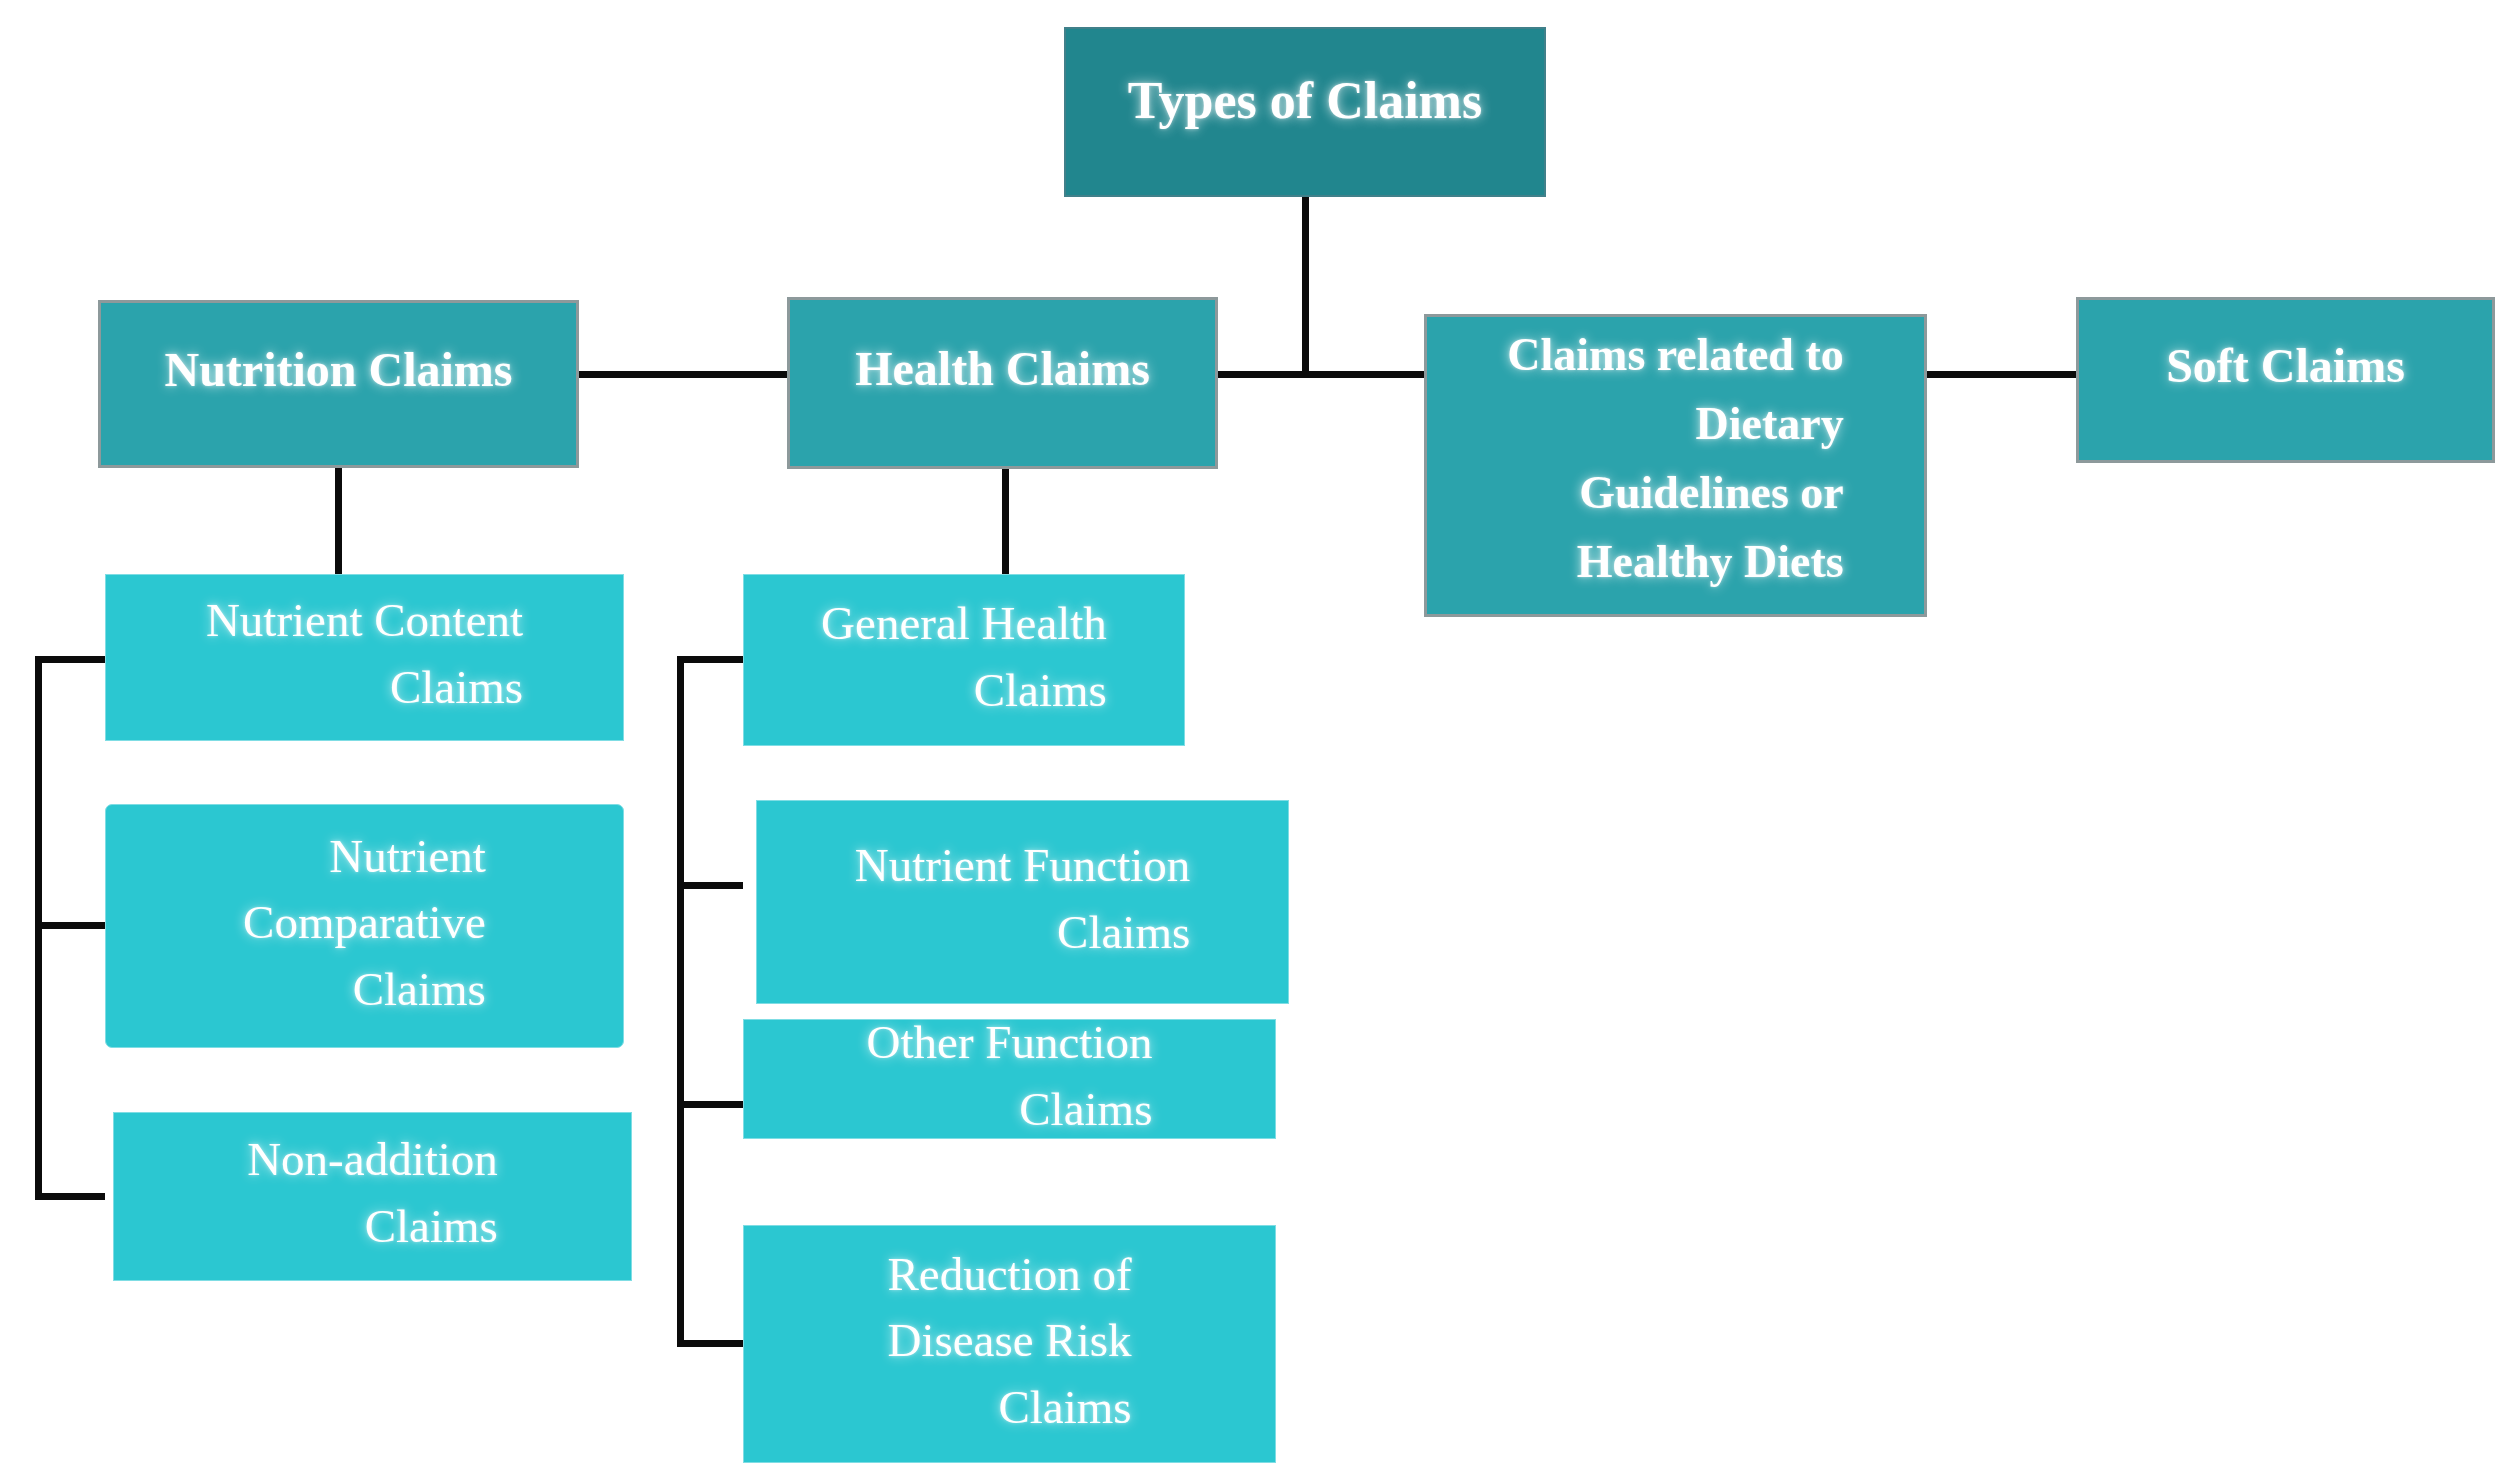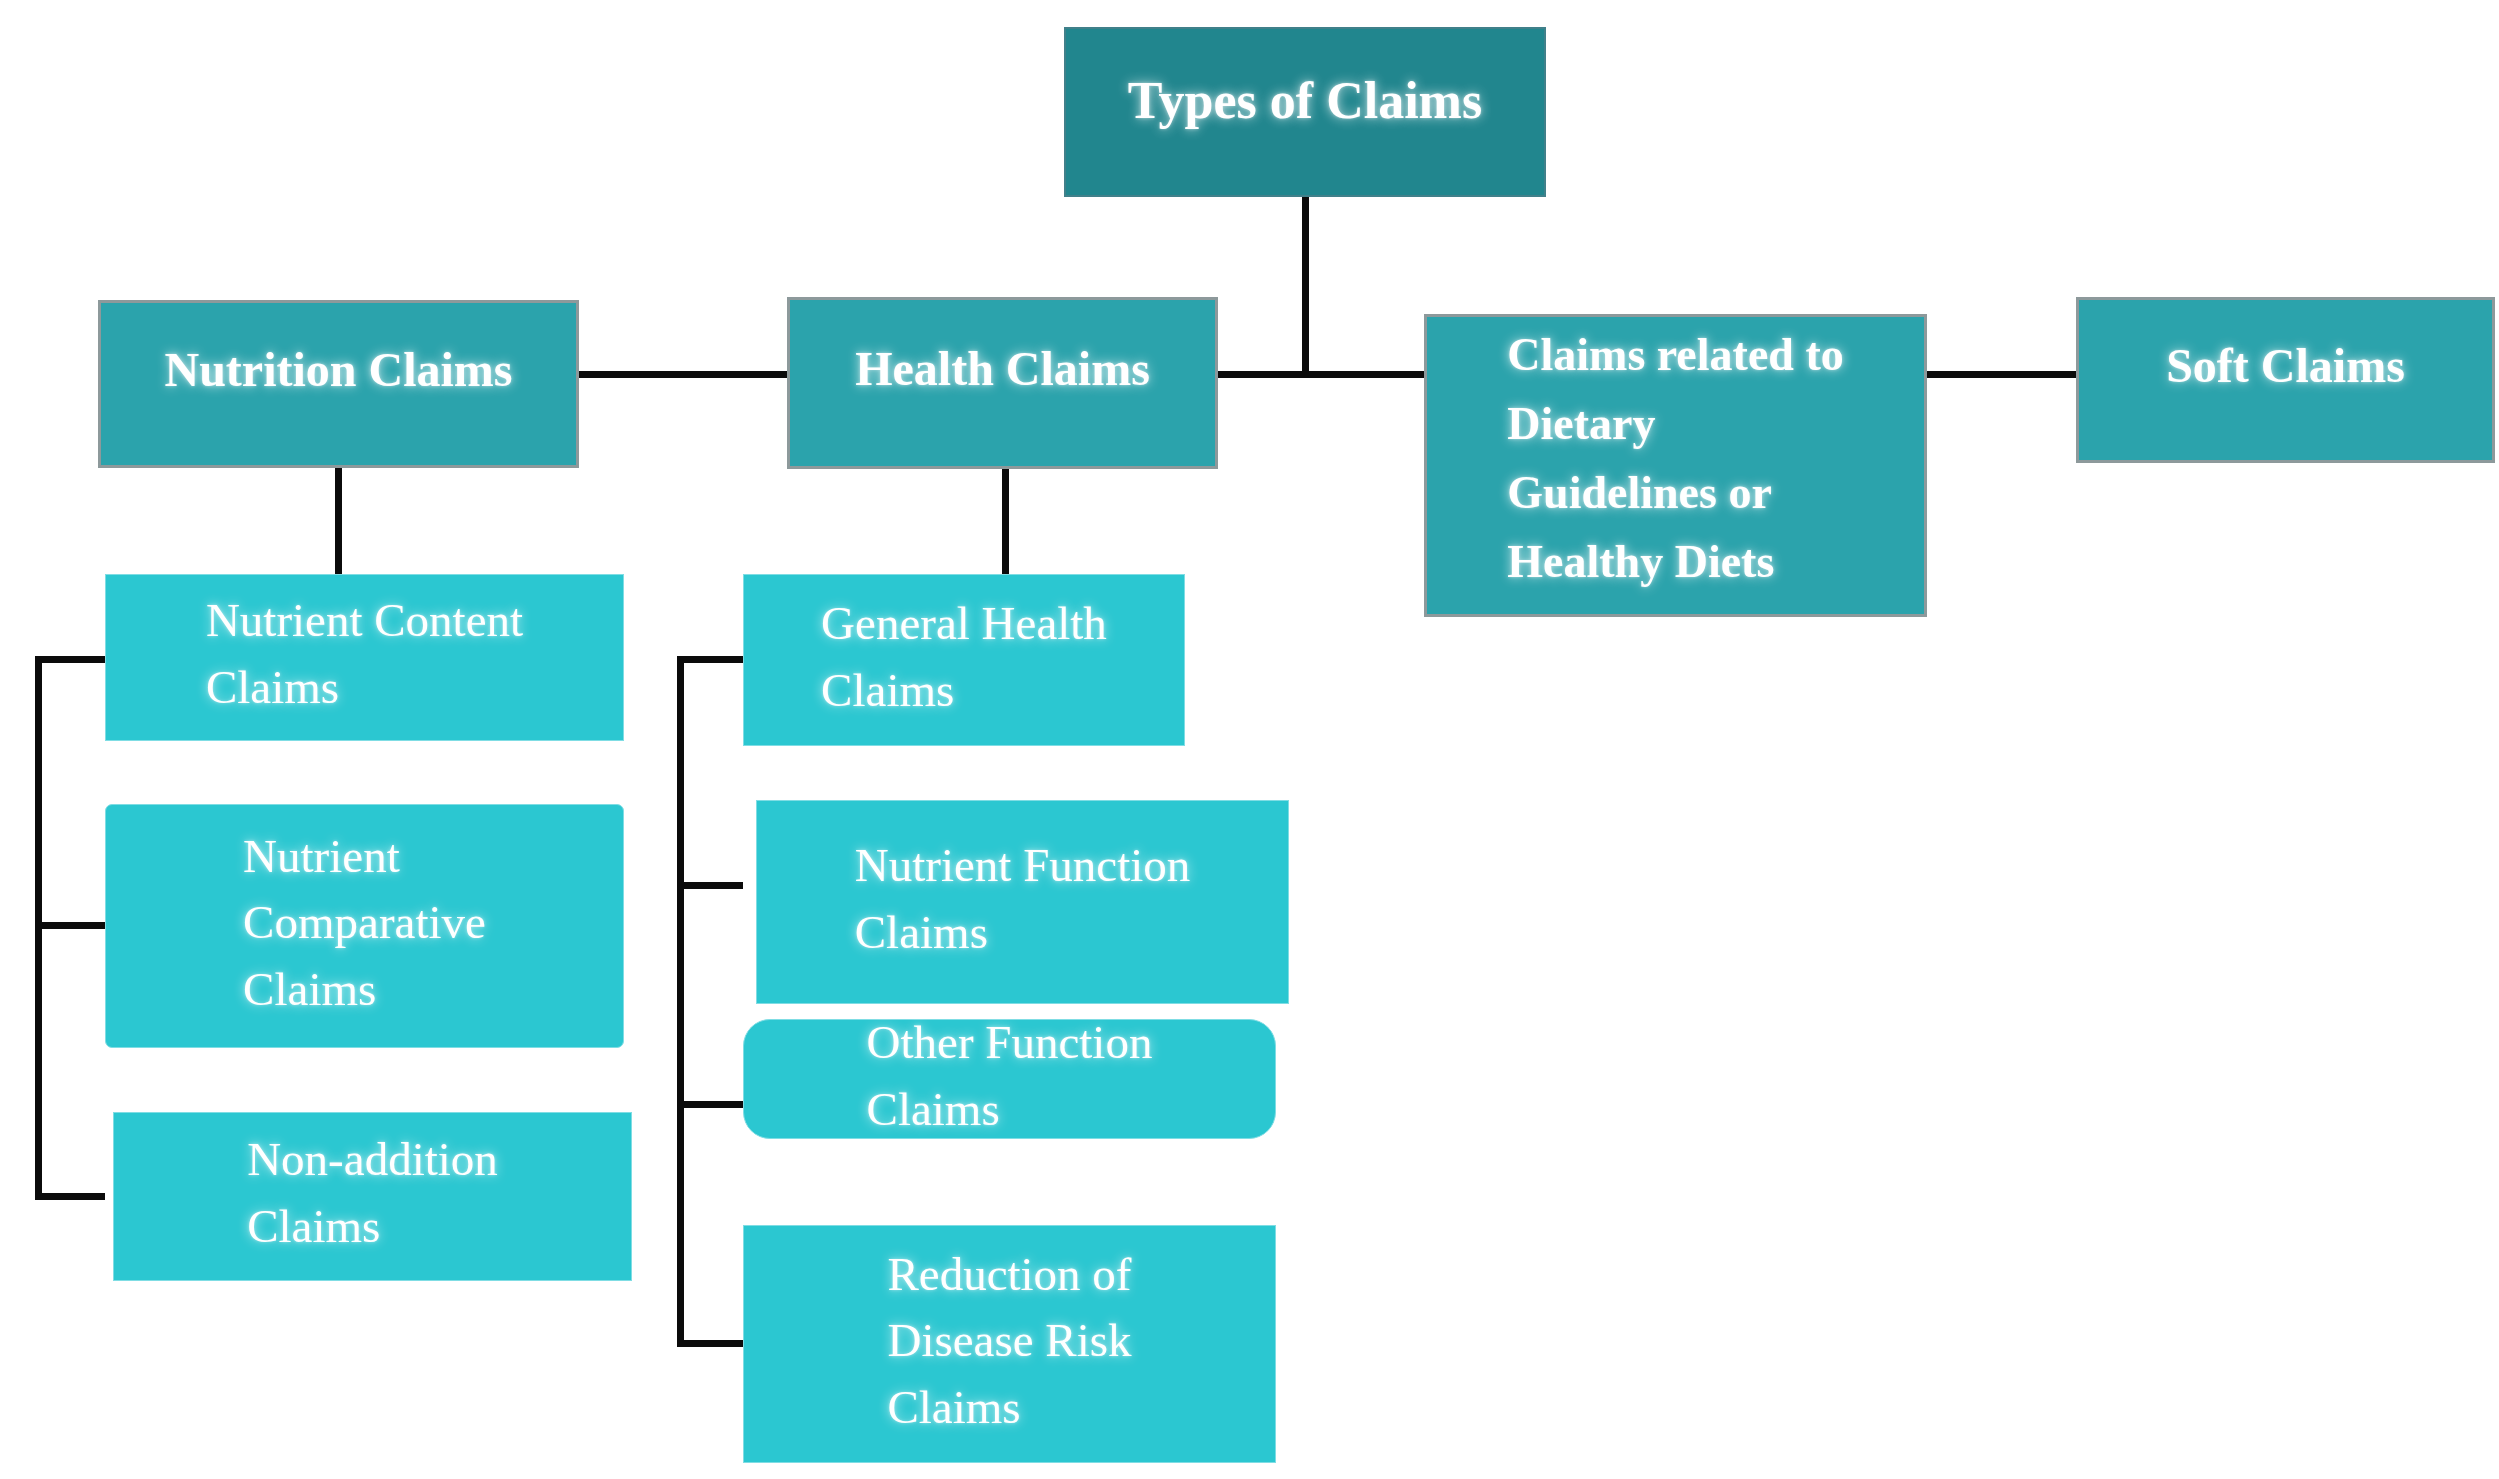--- a/index.html
+++ b/index.html
@@ -14,21 +14,21 @@
     background: #ffffff;
     font-family: "Liberation Serif", "DejaVu Serif", serif;
     overflow: hidden;
   }
   .node {
     position: absolute;
     box-sizing: border-box;
     display: flex;
     align-items: center;
     justify-content: center;
-    text-align: left;
+    text-align: right;
     color: var(--text, #ffffff);
     white-space: pre-line;
     text-shadow: 0 0 11.6px rgba(255,255,255,0.75), 0 0 3.3px rgba(255,255,255,0.45);
   }
   .lvl1 {
     background: var(--level1_bg, #21868E);
     border: 2.5px solid var(--level1_border, #41808a);
     font-weight: bold;
     font-size: 52px;
     line-height: 1.2;
@@ -67,21 +67,21 @@
   .pos-root      { left: 1064px; top: 27px;   width: 482px; height: 170px; }
   .pos-nutrition { left: 98px;  top: 300px;  width: 481px; height: 168px; }
   .pos-health    { left: 787px;  top: 297px;  width: 431px; height: 172px; }
   .pos-dietary   { left: 1424px; top: 294px;  width: 503px; height: 303px; }
   .pos-soft      { left: 2076px; top: 297px;  width: 419px; height: 166px; }
   .pos-n1 { left: 105px; top: 574px;  width: 519px; height: 167px; }
   .pos-n2 { left: 105px; top: 804px;  width: 519px; height: 244px; border-radius: 7px; }
   .pos-n3 { left: 105px; top: 1112px; width: 519px; height: 169px; margin-left: 8px; }
   .pos-h1 { left: 743px; top: 574px;  width: 442px; height: 172px; }
   .pos-h2 { left: 756px; top: 800px;  width: 533px; height: 204px; }
-  .pos-h3 { left: 743px; top: 1019px; width: 533px; height: 120px; border-radius: 27px; }
+  .pos-h3 { left: 743px; top: 1019px; width: 533px; height: 120px; }
   .pos-h4 { left: 743px; top: 1225px; width: 533px; height: 238px; }
 
   
   .conn-root-v          { left: 1302px; top: 196px; height: 182px; }
   .conn-nutrition-health{ left: 579px;  top: 371px; width: 209px; }
   .conn-health-dietary  { left: 1218px; top: 371px; width: 206px; }
   .conn-dietary-soft    { left: 1925px; top: 371px; width: 151px; }
   .conn-nutrition-down  { left: 335px;  top: 464px; height: 113px; }
   .conn-health-down     { left: 1002px; top: 464px; height: 113px; }
 

